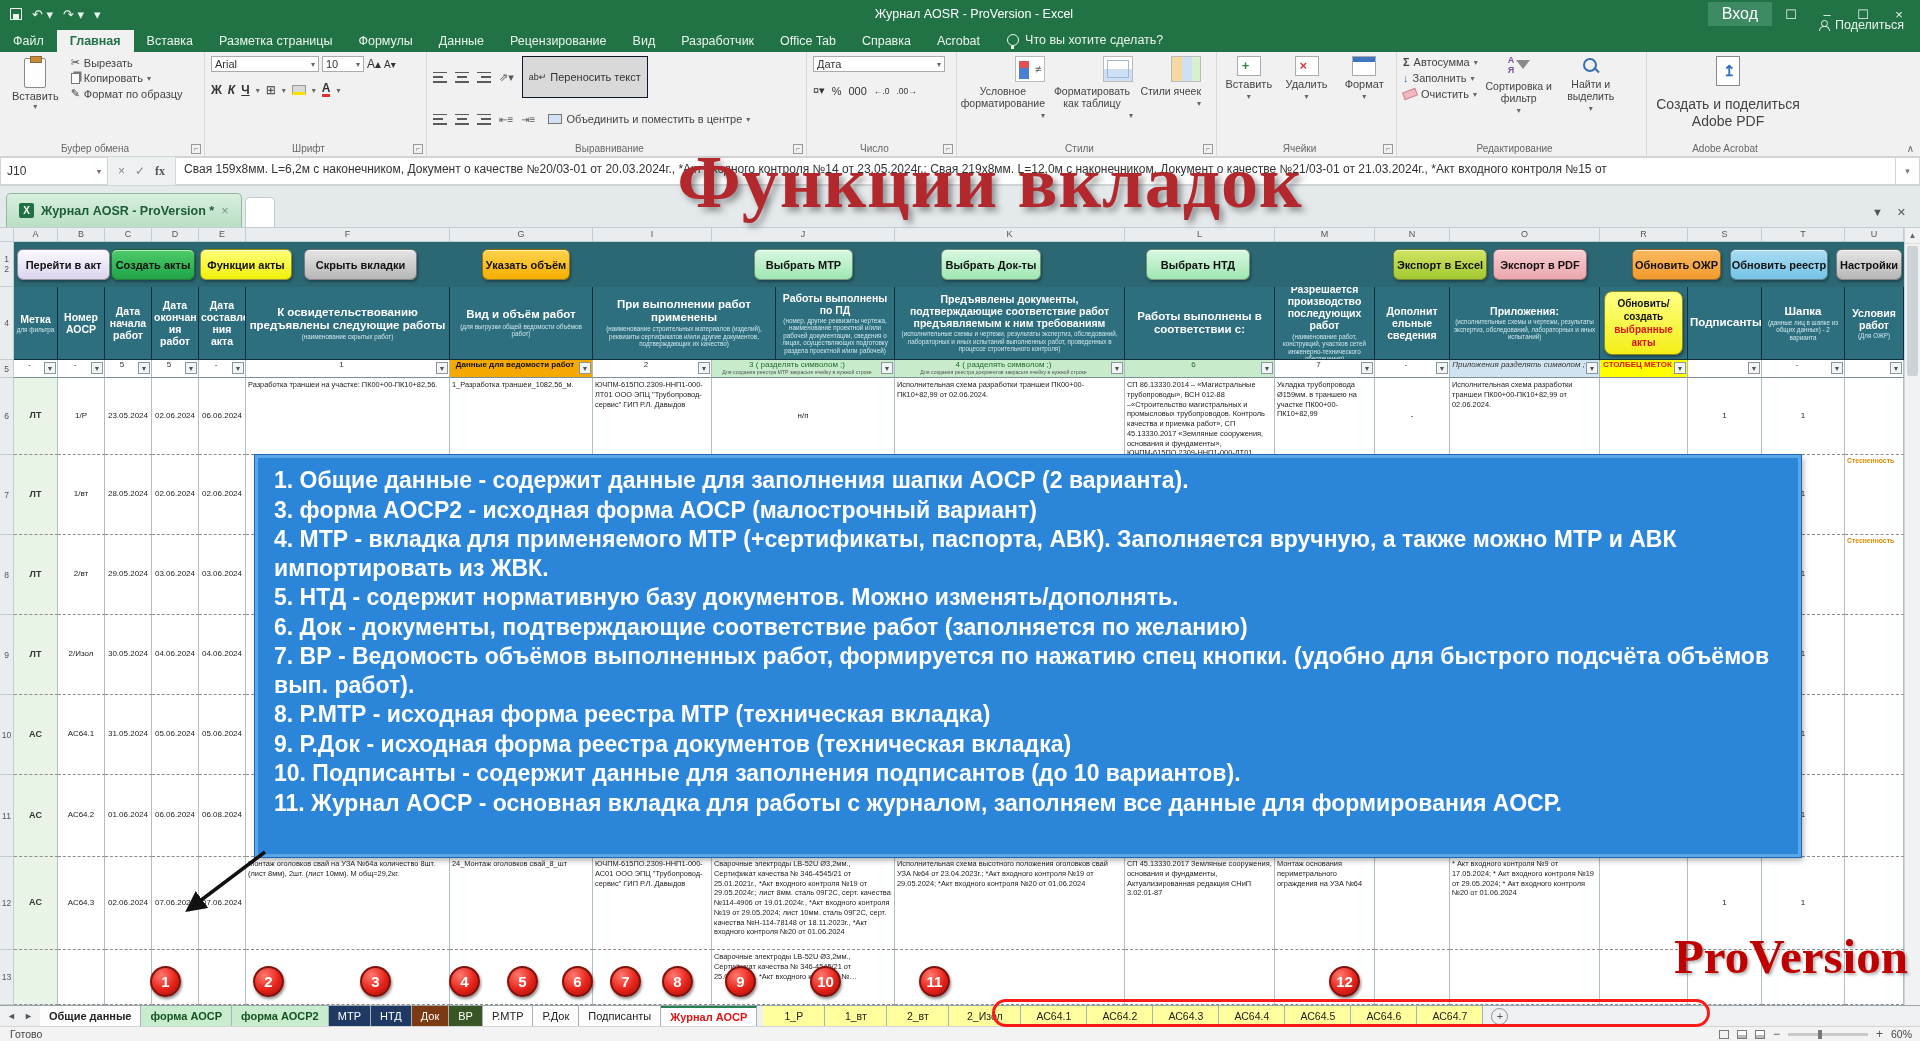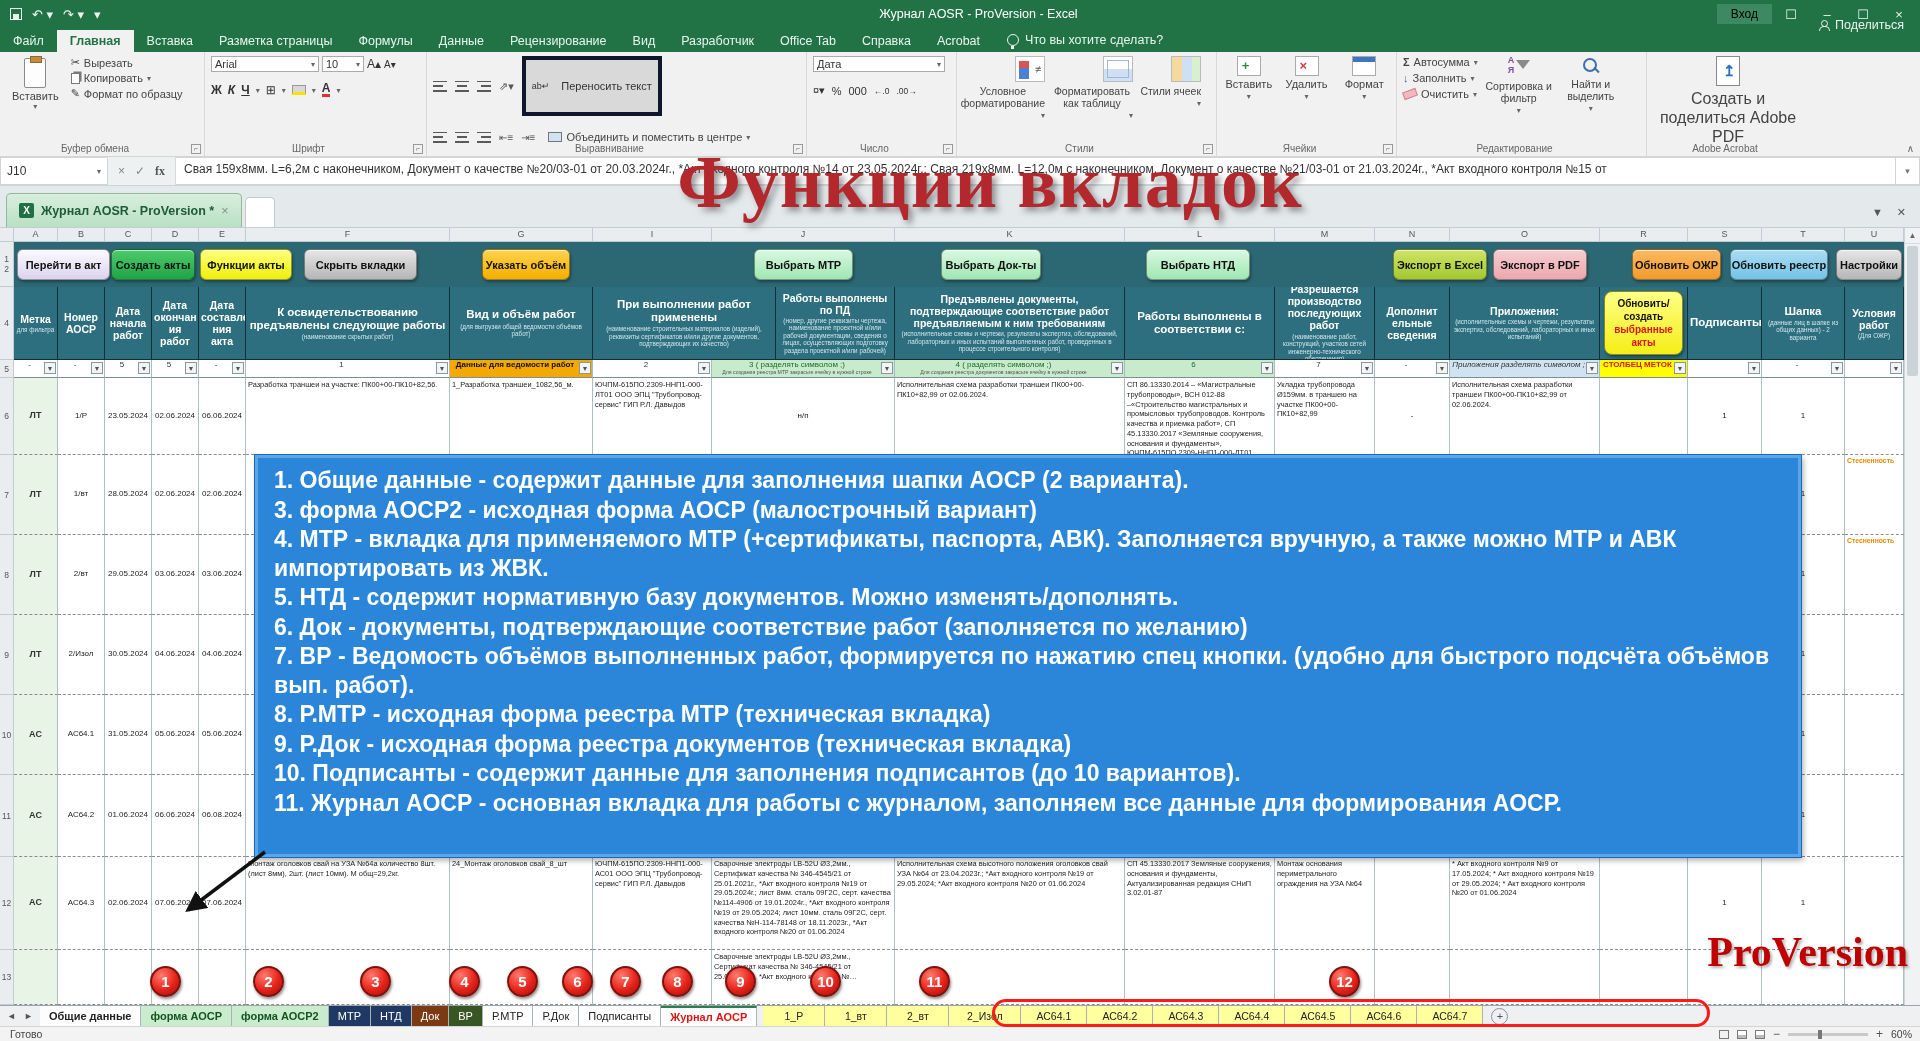--- a/index.html
+++ b/index.html
@@ -7,21 +7,21 @@
   .screen{position:relative;width:1920px;height:1041px;overflow:hidden}
 
   
   .titlebar{position:absolute;left:0;top:0;width:1920px;height:28px;background:#217346;color:#fff;display:flex;align-items:center;font-size:12px}
   .qat{display:flex;align-items:center;gap:10px;padding-left:10px;width:240px}
   .qat .g{cursor:pointer;font-size:13px;color:#eaf5ee}
   .saveicon{width:12px;height:12px;border:1.5px solid #eaf5ee;position:relative;display:inline-block}
   .saveicon:after{content:"";position:absolute;left:2px;top:5px;width:6px;height:5px;background:#eaf5ee}
   .wtitle{flex:1;text-align:center;color:#fff;font-size:12.5px}
   .wright{display:flex;align-items:center;gap:2px;padding-right:4px}
-  .loginbtn{background:#3d8a62;color:#000000;padding:3px 14px;font-size:12px;border:none;cursor:pointer}
+  .loginbtn{background:#3d8a62;color:#ffffff;padding:3px 14px;font-size:16px;border:none;cursor:pointer}
   .winbtn{width:34px;height:24px;display:flex;align-items:center;justify-content:center;color:#eaf5ee;font-size:13px;cursor:pointer}
 
   
   .menubar{position:absolute;left:0;top:28px;width:1920px;height:24px;background:#217346;display:flex;align-items:flex-end;color:#eaf5ee;font-size:12.5px}
   .mtab{padding:4px 13px;cursor:pointer;white-space:nowrap}
   .mtab.active{background:#f1f1f1;color:#217346;font-weight:bold}
   .tellme{display:flex;align-items:center;gap:6px;margin-left:14px;padding-bottom:5px}
   .bulb{width:12px;height:12px;border:1.5px solid #eaf5ee;border-radius:50%;position:relative}
   .bulb:after{content:"";position:absolute;left:3px;top:11px;width:3px;height:3px;background:#eaf5ee}
   .share{margin-left:auto;display:flex;align-items:center;gap:6px;padding:0 16px 20px;cursor:pointer}
@@ -43,21 +43,21 @@
   .combo{background:#fff;border:1px solid #ababab;font-size:11px;color:#333;display:flex;align-items:center;justify-content:space-between;padding:1px 3px;cursor:pointer}
   .fontrow{display:flex;gap:3px;align-items:center}
   .fmtbtns{display:flex;gap:6px;align-items:center;font-size:12px;color:#333;margin-top:5px}
   .fmtbtns b{cursor:pointer}
   .ured{text-decoration:underline}
   .fillic{width:14px;height:10px;background:#d8d8d8;border:1px solid #999;border-bottom:3px solid #ffe100;display:inline-block;cursor:pointer}
   .fcol{font-weight:bold;border-bottom:3px solid #e03131;cursor:pointer;line-height:11px}
   .alic{width:14px;height:11px;display:inline-flex;flex-direction:column;justify-content:space-between;cursor:pointer}
   .alic i{display:block;height:1.6px;background:#5a5a5a}
   .al-l i:nth-child(2){width:70%}.al-c i:nth-child(2){width:70%;margin:0 auto}.al-r i:nth-child(2){width:70%;margin-left:auto}
-  .wrapbtn{background:#d9d9d9;border:4px solid #0f172a;padding:20px 6px;font-size:11px;color:#333;display:flex;gap:12px;align-items:center;cursor:pointer}
+  .wrapbtn{background:#d9d9d9;border:1px solid #0f172a;padding:14px 6px;font-size:11px;color:#333;display:flex;gap:4px;align-items:center;cursor:pointer}
   .mergebtn{border:1px solid transparent;padding:2px 4px;font-size:11px;color:#444;display:flex;gap:4px;align-items:center;cursor:pointer;white-space:nowrap}
   .mergic{width:14px;height:10px;border:1px solid #777;background:#cfe3f5;display:inline-block}
   .numtools{display:flex;gap:7px;align-items:center;font-size:11px;color:#333;margin-top:6px}
   .stylecol{display:flex;flex-direction:column;align-items:flex-end;width:82px;font-size:10.5px;color:#444;text-align:center;cursor:pointer;line-height:1.15;gap:2px}
   .sic{width:30px;height:26px;border:1px solid #bbb;background:#fff;position:relative;margin-bottom:1px}
   .sic-cf:before{content:"";position:absolute;left:3px;top:4px;width:10px;height:18px;background:linear-gradient(#e05252 40%,#4a7fd4 40%)}
   .sic-cf:after{content:"≠";position:absolute;right:3px;top:6px;font-size:11px;color:#555}
   .sic-tbl{background:linear-gradient(#fff 50%,#cfe0f5 50%)}
   .sic-tbl:before{content:"";position:absolute;inset:3px;border:1px solid #9db8d8}
   .sic-cs{background:repeating-linear-gradient(90deg,#f7d9a0 0 10px,#cfe0f5 10px 20px,#d8f0cf 20px 30px)}
@@ -72,21 +72,21 @@
   .sorticon{position:relative;width:22px;height:22px}
   .sorticon b{position:absolute;left:0;top:0;font-size:9px;color:#7a4fa0;line-height:1}
   .sorticon b+b{top:10px;color:#7a4fa0}
   .funnel{position:absolute;right:0;top:4px;width:0;height:0;border-left:7px solid transparent;border-right:7px solid transparent;border-top:9px solid #8a8a8a}
   .mag{position:relative;width:20px;height:20px}
   .mag:before{content:"";position:absolute;left:2px;top:2px;width:10px;height:10px;border:2px solid #3a6fb0;border-radius:50%}
   .mag:after{content:"";position:absolute;left:12px;top:13px;width:7px;height:2px;background:#3a6fb0;transform:rotate(45deg)}
   .eraser{width:14px;height:8px;background:#f3b7c0;border:1px solid #c98a95;transform:rotate(-20deg);display:inline-block}
   .pdfic{width:24px;height:30px;border:1px solid #888;background:#fff;position:relative}
   .pdfic:before{content:"↥";position:absolute;left:6px;top:5px;color:#2d6fc0;font-size:15px;font-weight:bold}
-  .adobecol{display:flex;flex-direction:column;align-items:center;gap:3px;font-size:16px;color:#444;text-align:center;line-height:1.2;cursor:pointer;width:150px}
+  .adobecol{display:flex;flex-direction:column;align-items:center;gap:10px;font-size:14px;color:#444;text-align:center;line-height:1.2;cursor:pointer;width:150px}
   .dd{font-size:8px;color:#666}
   .collapse{position:absolute;right:6px;bottom:2px;font-size:10px;color:#666;cursor:pointer}
 
   
   .fbar{position:absolute;left:0;top:157px;width:1920px;height:29px;background:#eef1f2;border-bottom:1px solid #cfd4d6;display:flex;align-items:stretch}
   .namebox{width:108px;background:#fff;border:1px solid #cfd4d6;display:flex;align-items:center;justify-content:space-between;padding:0 6px;font-size:12px;color:#333}
   .fbtns{display:flex;align-items:center;gap:10px;padding:0 10px;color:#888;font-size:12px;border-right:1px solid #d5dadc}
   .fx{font-weight:bold;color:#555;font-family:"Liberation Serif",serif}
   .ftext{flex:1;background:#fff;border:1px solid #cfd4d6;border-left:none;font-size:12px;color:#333;padding:4px 8px;white-space:nowrap;overflow:hidden}
   .fexp{width:24px;background:#fff;border:1px solid #cfd4d6;border-left:none;display:flex;align-items:center;justify-content:center;color:#777;font-size:9px;cursor:pointer}
@@ -142,21 +142,21 @@
   .tc.warn{color:#e08a00;font-size:6.8px;font-weight:bold}
   .scrollcol{position:absolute;left:1904px;top:228px;width:16px;height:777px;background:#f0f2f3;border-left:1px solid #cdd4d7}
   .scrollcol .arr{height:16px;text-align:center;font-size:8px;color:#666;line-height:16px;border-bottom:1px solid #d8dde0;cursor:pointer}
   .scrollcol .thumb{margin:2px;height:130px;background:#ccd3d6;border-radius:2px;cursor:pointer}
 
   
   .bigtitle{position:absolute;left:540px;top:140px;width:900px;text-align:center;font-family:"Liberation Serif",serif;font-weight:bold;font-size:74px;color:#b3282d;letter-spacing:1px;text-shadow:4px 4px 6px rgba(70,70,70,.55);z-index:60;white-space:nowrap}
   .bluebox{position:absolute;left:255px;top:455px;width:1546px;height:402px;background:#2b86d9;border:3px solid #5aa6e8;outline:1px solid #1a6ab8;z-index:50;padding:8px 16px;color:#fff;font-weight:bold;font-size:23px;line-height:28.5px;overflow:hidden;box-shadow:2px 3px 6px rgba(0,0,0,.35)}
   .bluebox .ln{margin-bottom:1px}
   .arrowsvg{position:absolute;left:170px;top:846px;z-index:52}
-  .proversion{position:absolute;left:1598px;top:928px;width:310px;text-align:right;font-family:"Liberation Serif",serif;font-weight:bold;font-size:42px;color:#c00000;z-index:55;text-shadow:2px 2px 3px rgba(0,0,0,.3)}
+  .proversion{position:absolute;left:1598px;top:928px;width:310px;text-align:right;font-family:"Liberation Serif",serif;font-weight:bold;font-size:49px;color:#c00000;z-index:55;text-shadow:2px 2px 3px rgba(0,0,0,.3)}
   .ncircle{position:absolute;top:966px;width:31px;height:31px;border-radius:50%;background:radial-gradient(circle at 35% 28%,#ff7a6e,#e6231a 55%,#9d0f0a);border:2px solid #7e120d;color:#fff;font-weight:bold;font-size:15px;line-height:27px;text-align:center;z-index:70;box-shadow:1px 2px 3px rgba(0,0,0,.45)}
   .redoutline{position:absolute;left:992px;top:999px;width:718px;height:28px;border:3px solid #ff1a1a;border-radius:14px;z-index:72;pointer-events:none}
 
   
   .tabbar{position:absolute;left:0;top:1005px;width:1920px;height:21px;background:#eef0f1;border-top:1px solid #9aa6ab;display:flex;align-items:stretch;z-index:40}
   .tscroll{width:40px;display:flex;align-items:center;justify-content:center;gap:8px;color:#555;font-size:9px}
   .tscroll span{cursor:pointer}
   .stab{display:flex;align-items:center;justify-content:center;padding:0 9px;font-size:11px;border-right:1px solid #aab3b8;cursor:pointer;white-space:nowrap;color:#222;background:#fdfdfd}
   .st-bold{font-weight:bold}
   .st-green{background:#c9ecce;color:#14521f;font-weight:bold}

